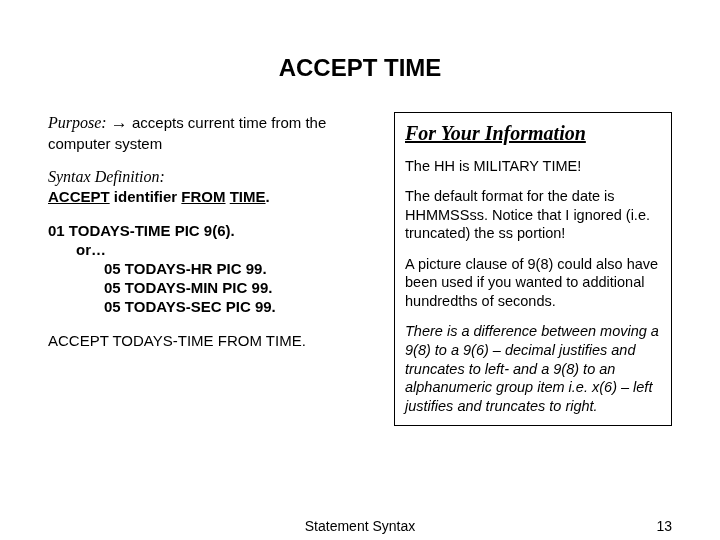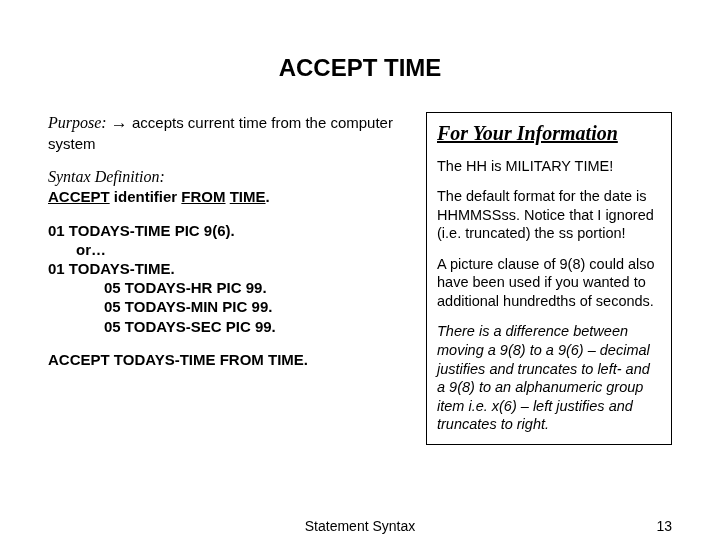--- a/index.html
+++ b/index.html
@@ -22,21 +22,21 @@
   .cols {
     display: flex;
     gap: 16px;
   }
   .left {
     flex: 1;
     font-size: 15px;
     line-height: 1.28;
   }
   .right {
-    width: 246px;
+    width: 278px;
   }
   .script {
     font-family: "Monotype Corsiva", "Brush Script MT", cursive;
     font-style: italic;
     font-size: 16px;
   }
   .sect-label {
     display: inline;
   }
   .left .block { margin-bottom: 14px; }
@@ -96,28 +96,27 @@
       <div class="script">Syntax Definition:</div>
       <div class="syntax-line">
         <u>ACCEPT</u><span> identifier </span><u>FROM</u><span> </span><u>TIME</u><span>.</span>
       </div>
     </div>
 
     <div class="block">
       <div style="font-weight:bold;">
         <div>01 TODAYS-TIME PIC 9(6).</div>
         <div class="indent1">or…</div>
-        <div>01 TODAYS-TIME.</div>
         <div class="indent2">05  TODAYS-HR PIC  99.</div>
         <div class="indent2">05  TODAYS-MIN PIC 99.</div>
         <div class="indent2">05  TODAYS-SEC  PIC 99.</div>
       </div>
     </div>
 
-    <div style="font-weight:bold; margin-top:6px;">ACCEPT TODAYS-TIME FROM TIME.</div>
+    <div style="font-weight:normal; margin-top:6px;">ACCEPT TODAYS-TIME FROM TIME.</div>
 
   </div>
 
   <div class="right">
     <div class="fyi-box">
       <div class="fyi-title">For Your Information</div>
       <p>The HH is MILITARY TIME!</p>
       <p>The default format for the date is HHMMSSss.  Notice that I ignored (i.e. truncated) the ss portion!</p>
       <p>A picture clause of 9(8) could also have been used if you wanted to additional hundredths of seconds.</p>
       <p>There is a difference between moving a 9(8) to a 9(6) – decimal justifies and truncates to left-  and a 9(8) to an alphanumeric group item i.e. x(6) – left justifies and truncates to right.</p>

